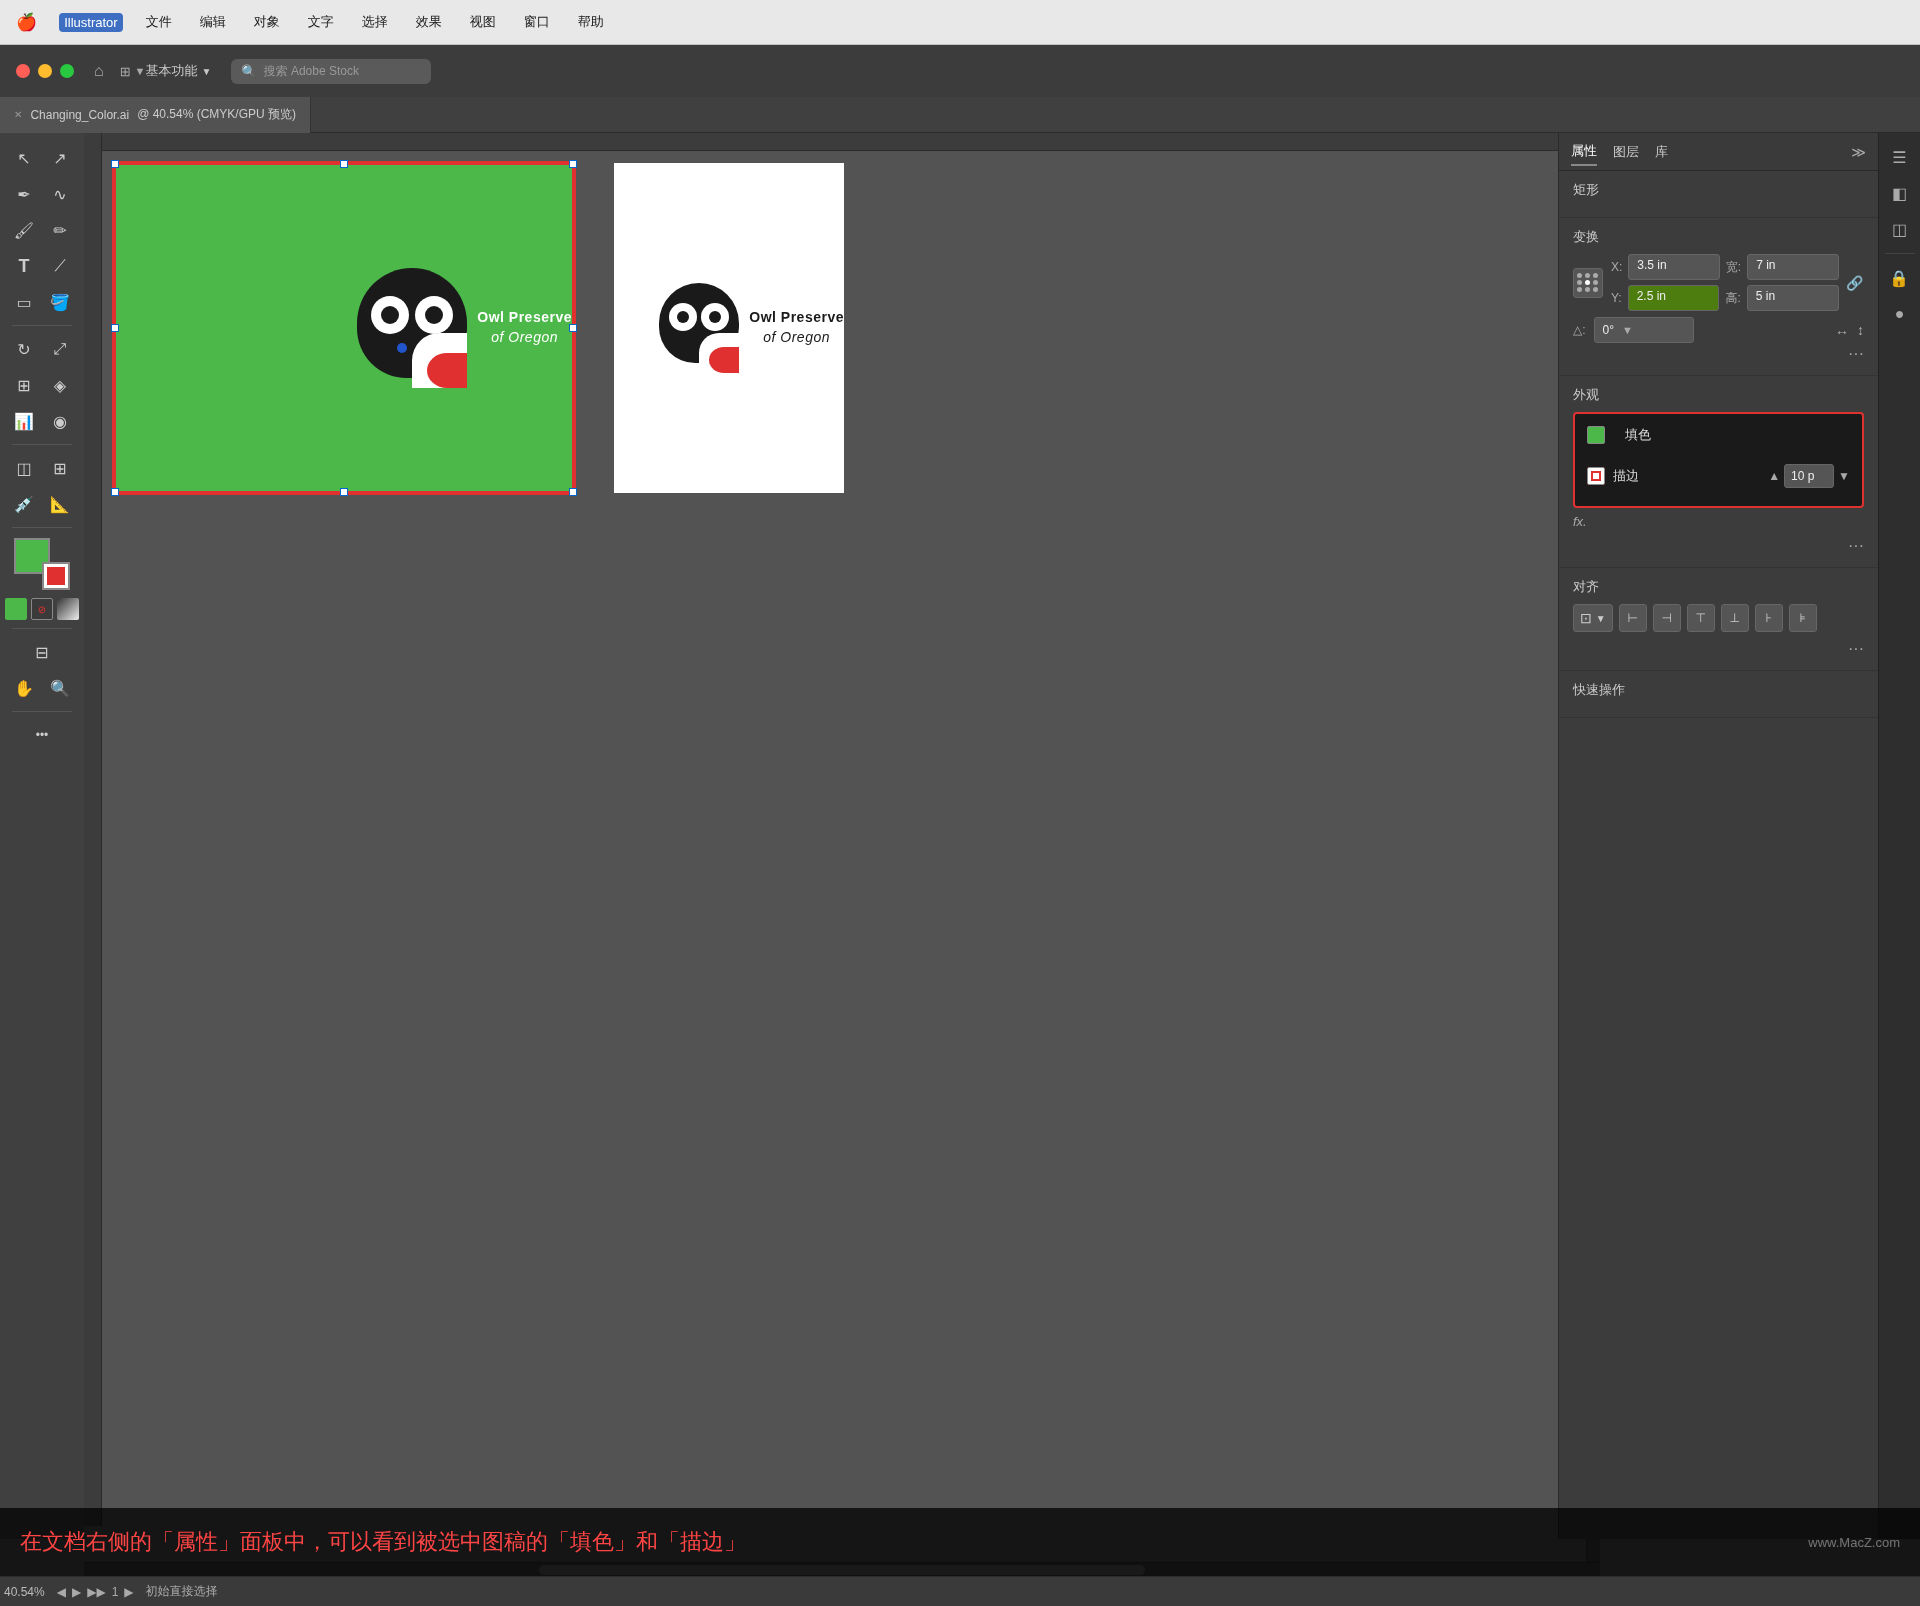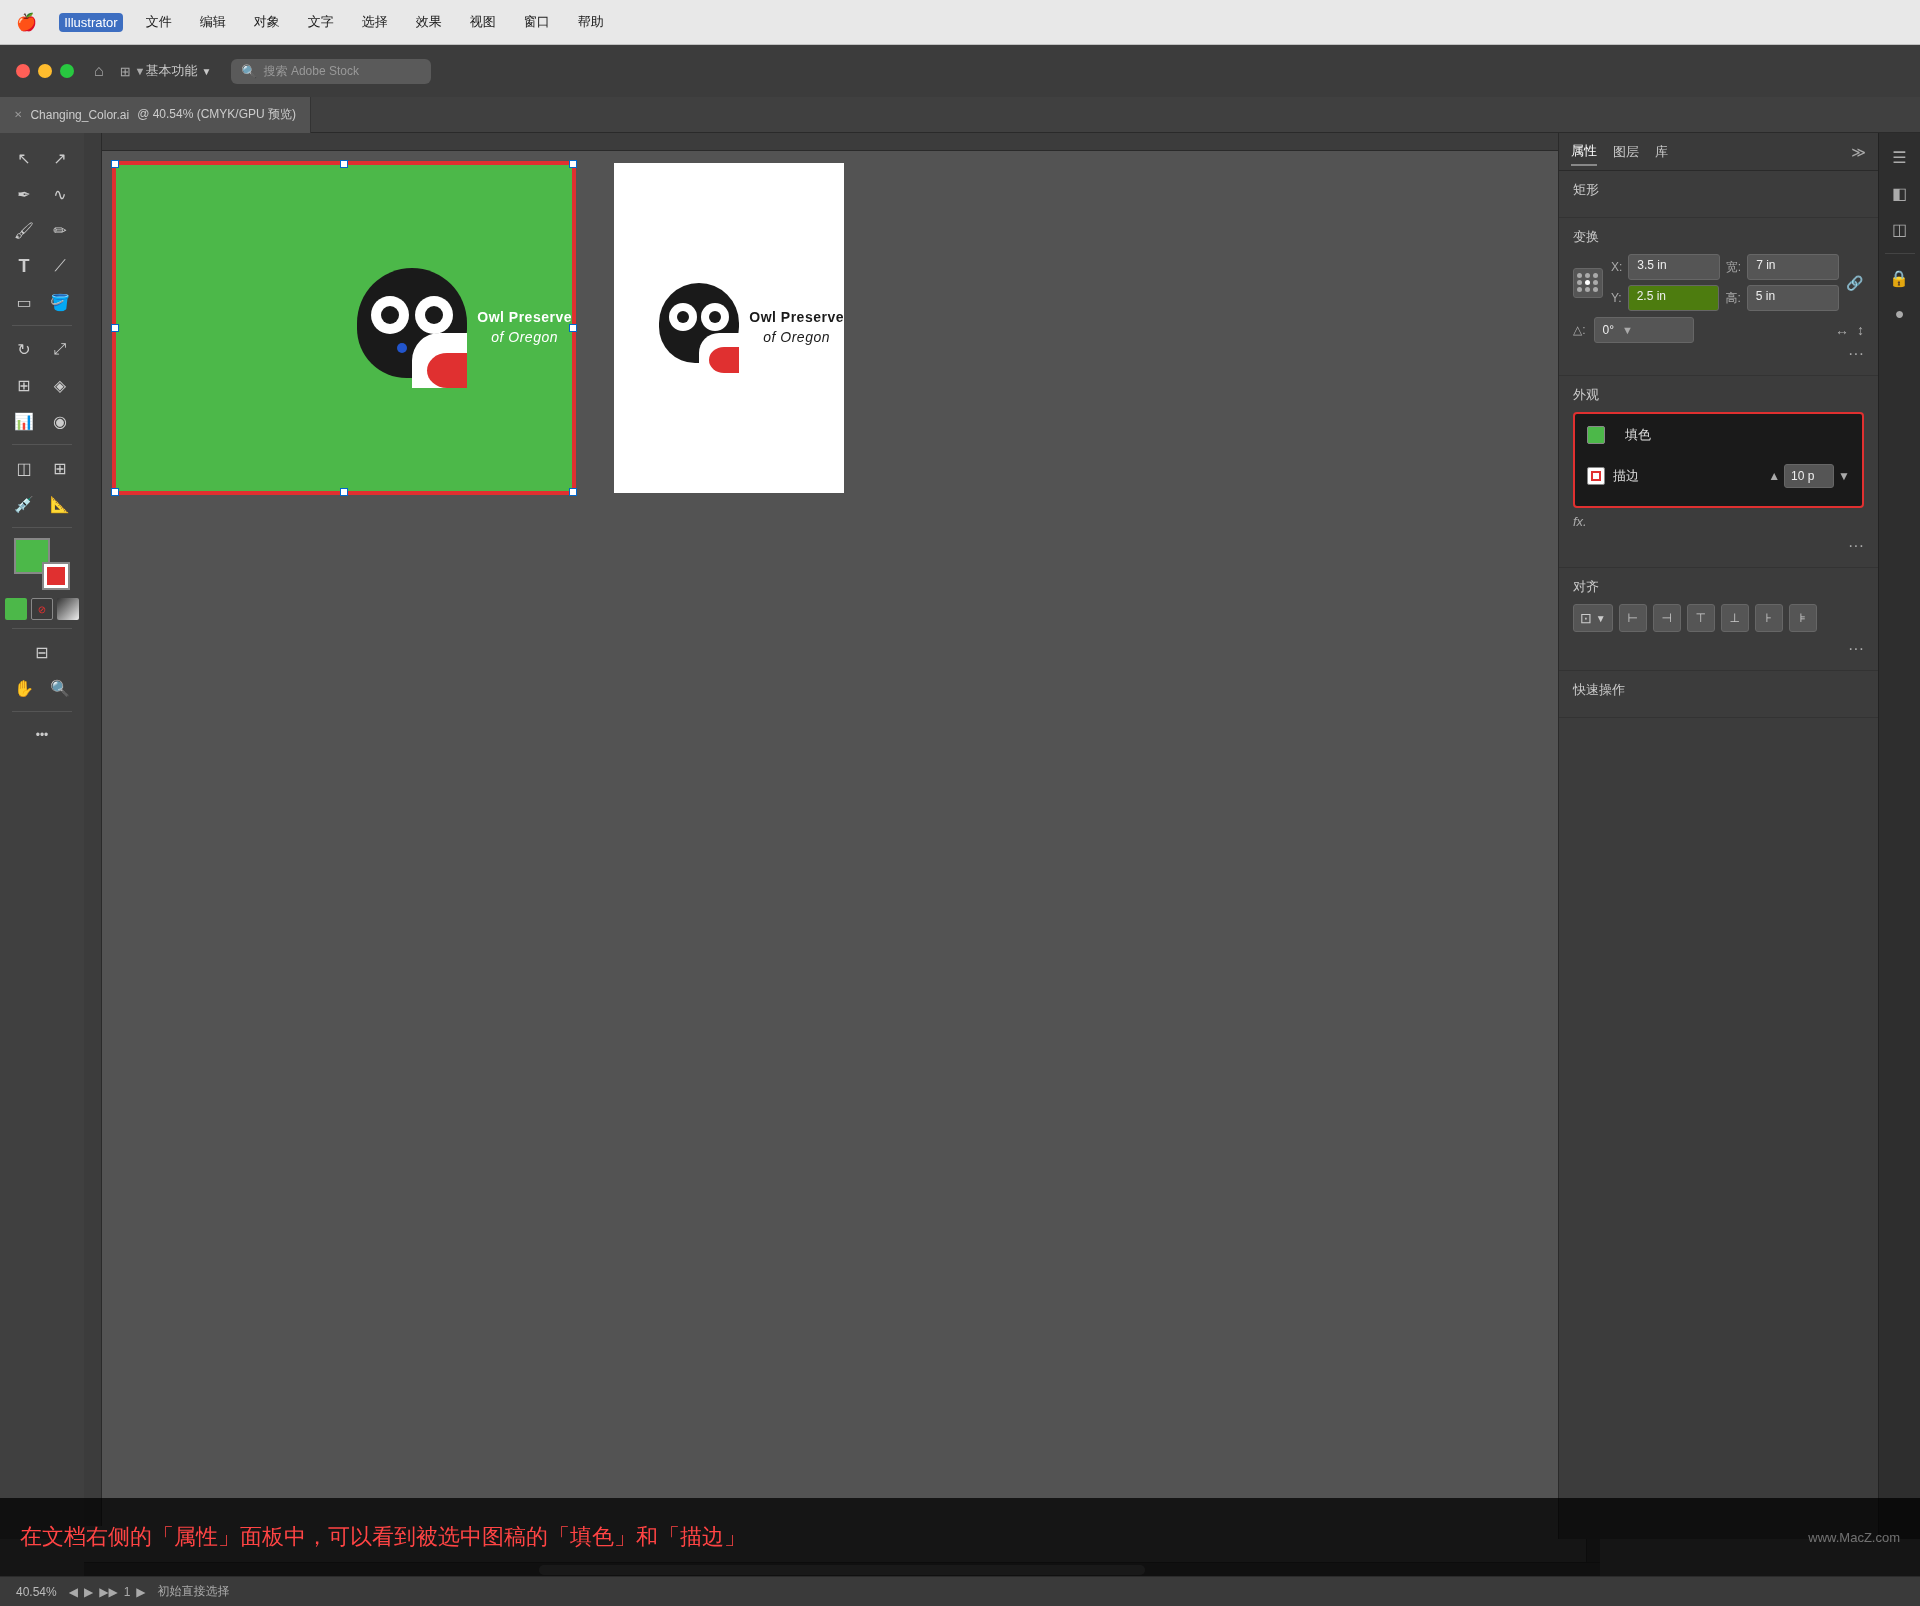--- a/index.html
+++ b/index.html
@@ -629,21 +629,21 @@
     .status-bar {
       position: absolute;
       bottom: 0;
       left: 0;
       right: 0;
       height: 30px;
       background: #3a3a3a;
       border-top: 1px solid #2a2a2a;
       display: flex;
       align-items: center;
-      padding: 0 16px;
+      padding: 0 4px;
       gap: 12px;
       z-index: 100;
     }
     .status-zoom {
       font-size: 12px;
       color: #bbb;
     }
     .status-arrows {
       display: flex;
       gap: 6px;
@@ -657,21 +657,21 @@
       font-size: 12px;
       color: #aaa;
     }
 
     
     .annotation-bar {
       position: absolute;
       bottom: 30px;
       left: 0;
       right: 0;
-      height: 78px;
+      height: 68px;
       background: rgba(0,0,0,0.75);
       display: flex;
       align-items: center;
       padding: 0 20px;
       z-index: 200;
     }
     .annotation-text {
       font-size: 22px;
       color: #ff4444;
       font-weight: 500;

